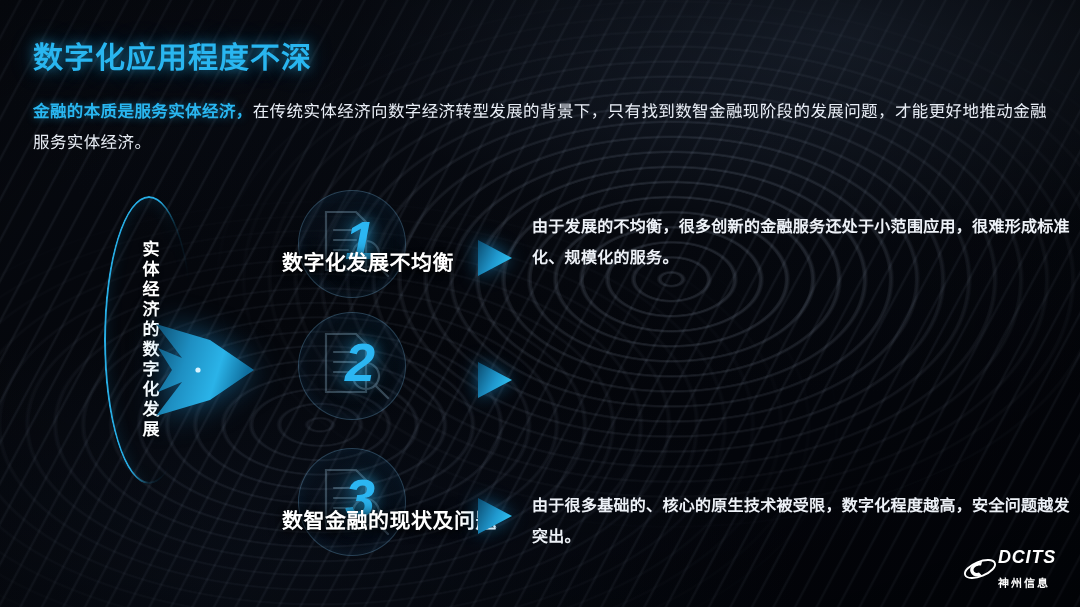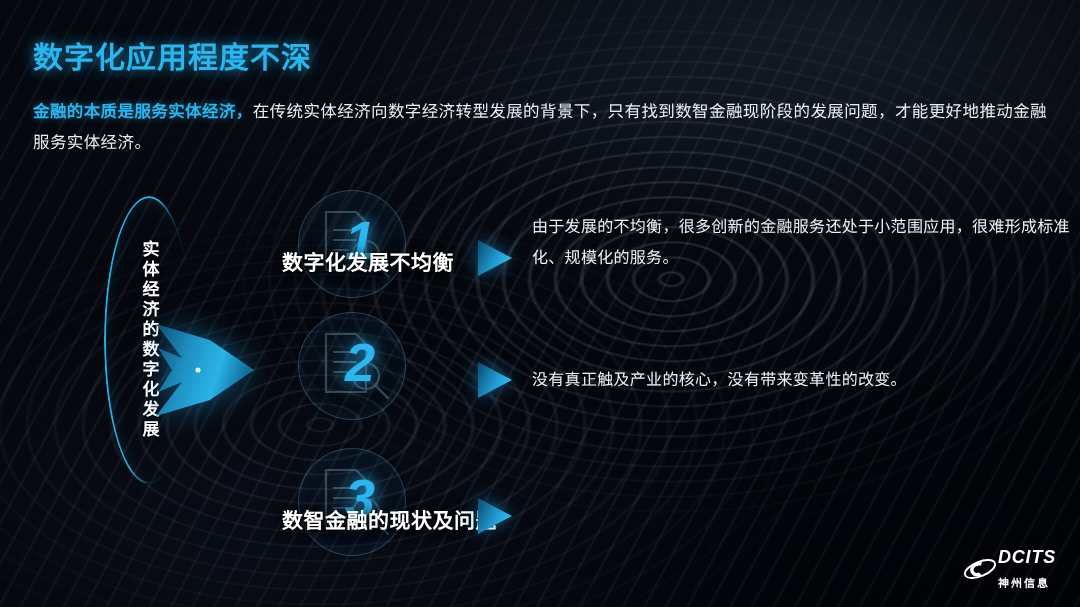--- a/index.html
+++ b/index.html
@@ -169,21 +169,21 @@
   }
   .tri{
     position:absolute; left:226px; top:48px;
     width:38px; height:40px;
     filter:drop-shadow(0 0 9px rgba(35,150,215,.6));
   }
   .desc{
     position:absolute; left:282px;
     width:548px;
     font-size:16px; line-height:31px;
-    color:#edf1f7; font-weight:400; letter-spacing:.3px;
+    color:#edf1f7; font-weight:700; letter-spacing:.3px;
   }
   .row-1 .desc{ top:21px; }
   .row-2 .desc{ top:52px; }
   .row-3 .desc{ top:42px; }
 
   
   .logo{
     position:absolute; right:24px; bottom:18px;
     display:flex; align-items:center; 
   }
@@ -278,21 +278,20 @@
     <svg class="tri" viewBox="0 0 38 40">
       <defs>
         <linearGradient id="gT2" x1="0" y1="0" x2="1" y2="0.5">
           <stop offset="0%" stop-color="#0b4a6d"></stop>
           <stop offset="60%" stop-color="#1f97cd"></stop>
           <stop offset="100%" stop-color="#2fc0f0"></stop>
         </linearGradient>
       </defs>
       <path d="M2 2 L36 20 L2 38 Z" fill="url(#gT2)"></path>
     </svg>
-    <div class="desc">没有真正触及产业的核心，没有带来变革性的改变。</div>
   </div>
 
   <div class="row row-3">
     <div class="badge">
       <div class="badge-circle"></div>
       <svg class="badge-glyph" viewBox="0 0 86 86">
         <g fill="none" stroke="#9fc4dc" stroke-width="2.2" stroke-linecap="round">
           <path d="M16 12 h30 l10 10 v48 h-40 Z"></path>
           <path d="M24 30 h22 M24 40 h22 M24 50 h14"></path>
           <circle cx="56" cy="54" r="13"></circle>
@@ -305,20 +304,21 @@
     <svg class="tri" viewBox="0 0 38 40">
       <defs>
         <linearGradient id="gT3" x1="0" y1="0" x2="1" y2="0.5">
           <stop offset="0%" stop-color="#0b4a6d"></stop>
           <stop offset="60%" stop-color="#1f97cd"></stop>
           <stop offset="100%" stop-color="#2fc0f0"></stop>
         </linearGradient>
       </defs>
       <path d="M2 2 L36 20 L2 38 Z" fill="url(#gT3)"></path>
     </svg>
+    <div class="desc">由于很多基础的、核心的原生技术被受限，数字化程度越高，安全问题越发突出。</div>
   </div>
 
   <div class="logo">
     <svg class="logo-mark" viewBox="0 0 36 26">
       <ellipse cx="18" cy="13" rx="16" ry="7.2" fill="none" stroke="#ffffff" stroke-width="1.9" transform="rotate(-22 18 13)"></ellipse>
       <path d="M20 6 C11 6 7 11 8.5 16 C10 20.5 16 21.5 20 19.5 L17 16.6 C14.6 17.6 12 17 11.6 14.6 C11.2 11.6 14.6 9.3 19 9.6 Z" fill="#ffffff"></path>
     </svg>
     <div class="logo-text">
       <div class="logo-en">DCITS</div>
       <div class="logo-cn">神州信息</div>

